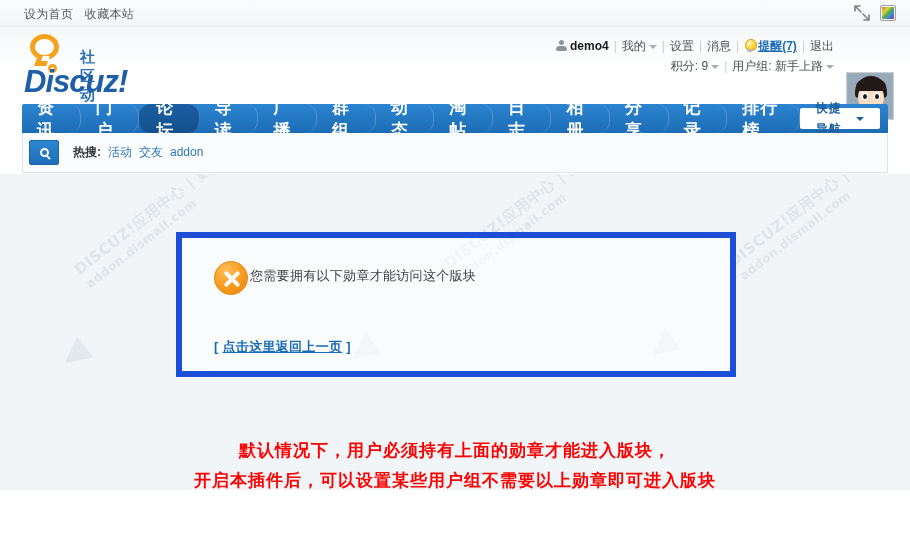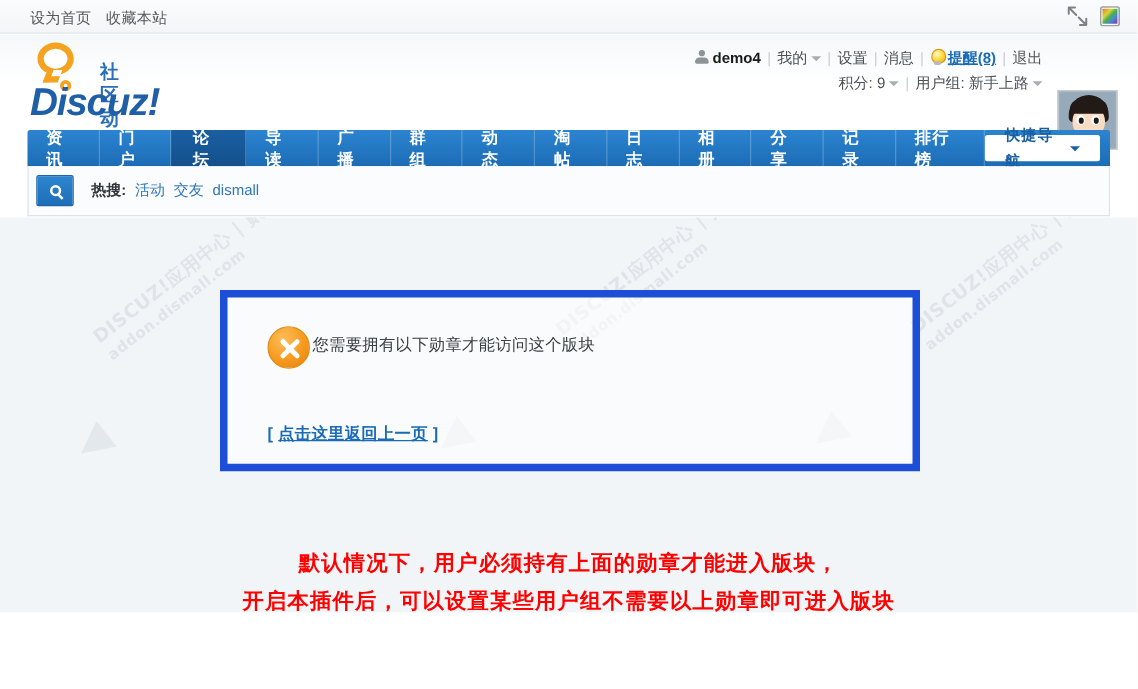--- a/index.html
+++ b/index.html
@@ -146,23 +146,24 @@
 
   
   .nav {
     position: absolute; left: 22px; top: 104px; width: 866px; height: 29px;
     background: linear-gradient(to bottom, #2c84d0 0%, #1c6cb5 100%);
     border-radius: 2px 2px 0 0;
     display: flex; align-items: stretch;
   }
   .nav-item {
     display: flex; align-items: center; padding: 0 15px;
-    color: #ffffff; font-size: 13px; font-weight: bold; cursor: pointer;
+    color: #ffffff; font-size: 17px; font-weight: bold; cursor: pointer;
     border-right: 1px solid rgba(255,255,255,.22);
     letter-spacing: 1px;
+    border-radius: 12px;
   }
   .nav-item.active {
     background: linear-gradient(to bottom, #1a5fa2 0%, #14508c 100%);
     padding-left: 17px;
   }
   .nav-quick {
     margin-left: auto; margin-right: 8px; align-self: center;
     background: #ffffff; color: #1a5fa2; font-size: 12px; font-weight: bold;
     height: 21px; line-height: 21px; padding: 0 16px; border-radius: 2px;
     cursor: pointer; letter-spacing: 1px; display: flex; align-items: center;
@@ -309,21 +310,21 @@
         <div class="c1"></div>
           <div class="tail"></div>
           <div class="c2"></div>
       </div>
       <div class="logo-sub">社区动力</div>
       <div class="logo-main">Discuz!</div>
     </div>
 
     <div class="userbar">
       <div class="row1">
-        <span class="person-ico"></span><a class="uname">demo4</a><span class="sep">|</span><a>我的</a><span class="caret-dn"></span><span class="sep">|</span><a>设置</a><span class="sep">|</span><a>消息</a><span class="sep">|</span><span class="bulb-ico"></span><a class="alert-link">提醒(8)</a><span class="sep">|</span><a>退出</a>
+        <span class="person-ico"></span><a class="uname">demo4</a><span class="sep">|</span><a>我的</a><span class="caret-dn"></span><span class="sep">|</span><a>设置</a><span class="sep">|</span><a>消息</a><span class="sep">|</span><span class="bulb-ico"></span><a class="alert-link">提醒(7)</a><span class="sep">|</span><a>退出</a>
       </div>
       <div class="row2">
         <a>积分: 9</a><span class="caret-dn"></span><span class="sep">|</span><a>用户组: 新手上路</a><span class="caret-dn"></span>
       </div>
     </div>
 
     <div class="avatar">
       <div class="avatar-inner">
         <div class="av-hair"></div>
         <div class="av-face"></div>
@@ -379,21 +380,21 @@
         <span>快捷导航</span>
         <span class="caret-dn"></span>
       </div>
     </div>
 
   <div class="searchbar">
     <div class="search-btn">
       <div class="mag"></div>
     </div>
     <div class="hot">
-      <b>热搜:</b><a>活动</a><a>交友</a><a>dismall</a>
+      <b>热搜:</b><a>活动</a><a>交友</a><a>addon</a>
     </div>
   </div>
 
   <div class="content">
 
     <div class="wm-layer">
       <div class="wm" style="left:62px; top:30px;">
         <div class="l1">DISCUZ!应用中心 | 贰道</div>
         <div class="l2">addon.dismall.com</div>
       </div>

